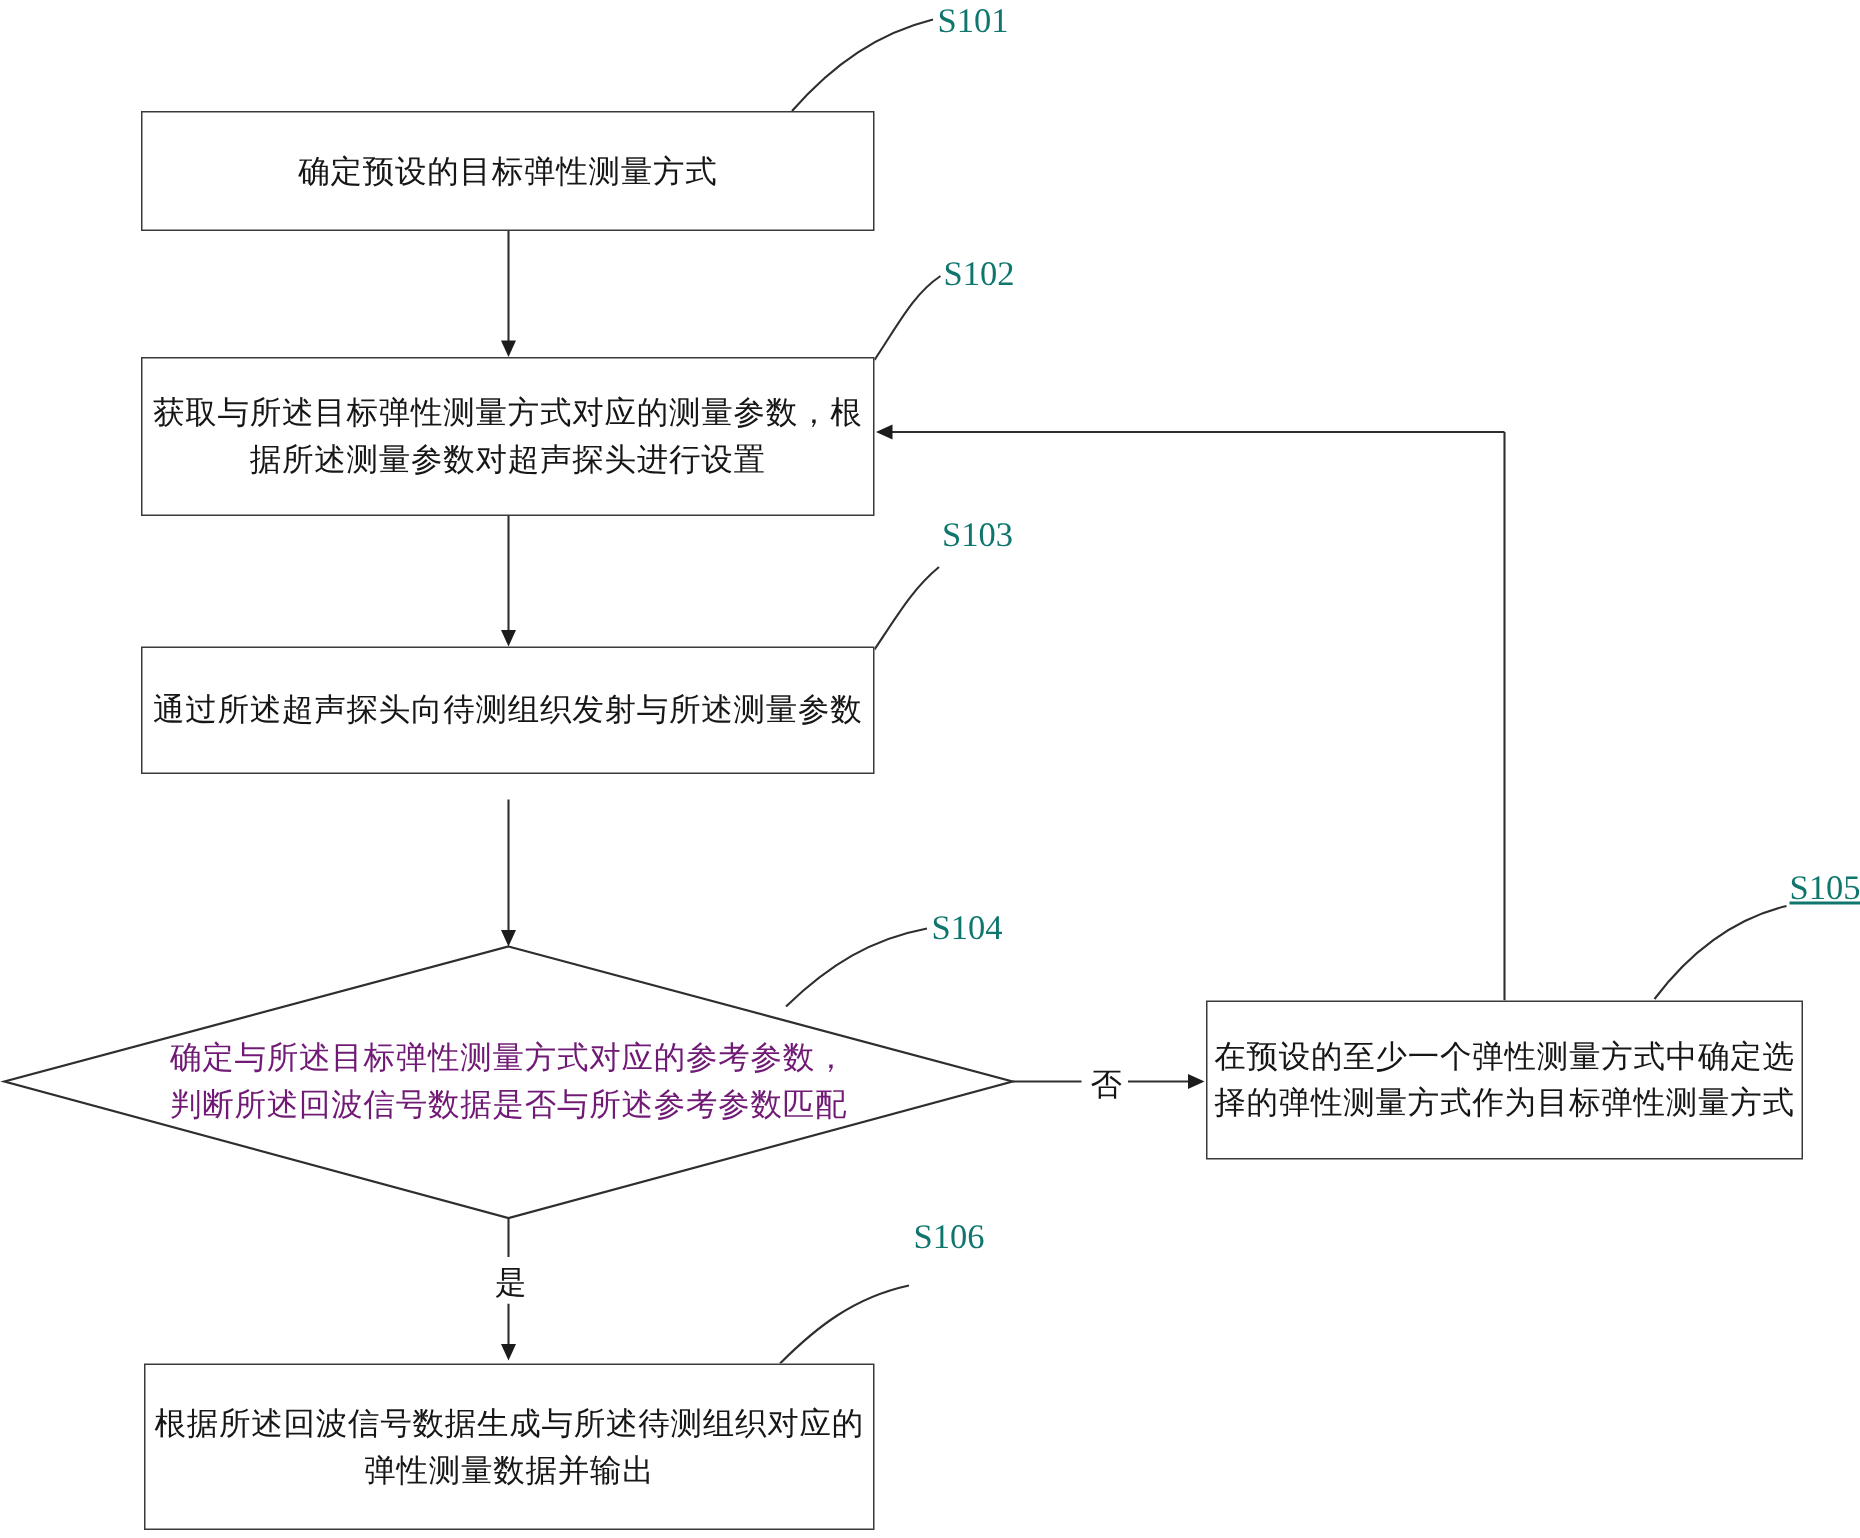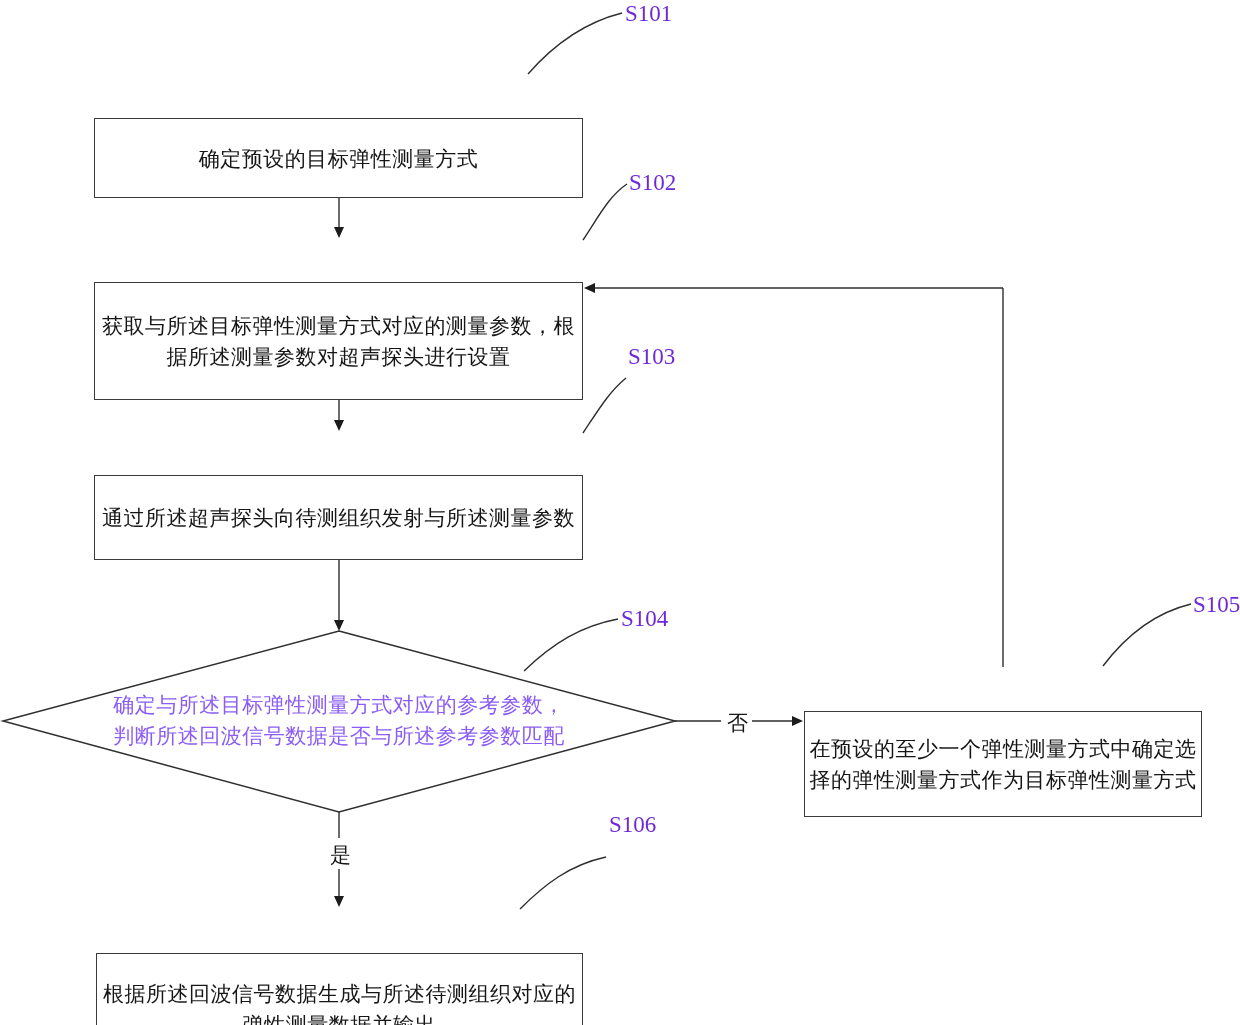--- a/index.html
+++ b/index.html
@@ -29,41 +29,39 @@
     background: #ffffff;
     display: flex;
     flex-direction: column;
     align-items: center;
     justify-content: center;
     text-align: center;
     font-size: 21px;
     line-height: 31px;
     letter-spacing: 0.5px;
     color: #161616;
-    margin-top: 44px;
   }
   .dtext {
     position: absolute;
     display: flex;
     flex-direction: column;
     align-items: center;
     justify-content: center;
     text-align: center;
     font-size: 21px;
     line-height: 31px;
     letter-spacing: 0.5px;
-    color: #8b5cf6;
+    color: #701a75;
     background: transparent;
-    font-family: Liberation Serif, serif;
   }
   .tag {
     position: absolute;
     font-family: "Liberation Serif", serif;
     font-size: 23px;
-    color: #6d28d9;
+    color: #0f766e;
     white-space: nowrap;
   }
   .branch {
     position: absolute;
     font-size: 21px;
     color: #161616;
     background: #ffffff;
     padding: 0 3px;
     white-space: nowrap;
   }
@@ -107,21 +105,21 @@
       <polygon points="339,907 334,896 344,896"></polygon>
       <polygon points="803,721 792,716 792,726"></polygon>
       <polygon points="584,288 595,283 595,293"></polygon>
     </g>
   </svg>
 
   <div class="pbox" style="left:94px; top:74px; width:489px; height:80px;">
     <span>确定预设的目标弹性测量方式</span>
   </div>
 
-  <div class="pbox" style="left:94px; top:238px; width:489px; height:118px;">
+  <div class="pbox" style="left:94px; top:238px; width:489px; height:106px;">
     <span>获取与所述目标弹性测量方式对应的测量参数，根</span>
     <span>据所述测量参数对超声探头进行设置</span>
   </div>
 
   <div class="pbox" style="left:94px; top:431px; width:489px; height:85px;">
     <span>通过所述超声探头向待测组织发射与所述测量参数</span>
   </div>
 
   <div class="dtext" style="left:39px; top:690px; width:600px; height:62px;">
     <span>确定与所述目标弹性测量方式对应的参考参数，</span>
@@ -135,19 +133,19 @@
 
   <div class="pbox" style="left:96px; top:909px; width:487px; height:111px;">
     <span>根据所述回波信号数据生成与所述待测组织对应的</span>
     <span>弹性测量数据并输出</span>
   </div>
 
   <div class="tag" style="left:625px; top:1px;">S101</div>
   <div class="tag" style="left:629px; top:170px;">S102</div>
   <div class="tag" style="left:628px; top:344px;">S103</div>
   <div class="tag" style="left:621px; top:606px;">S104</div>
-  <div class="tag" style="left:1193px; top:592px;">S105</div>
+  <div class="tag" style="left:1193px; top:579px;text-decoration:underline;">S105</div>
   <div class="tag" style="left:609px; top:812px;">S106</div>
 
   <div class="branch" style="left:724px; top:709px;">否</div>
   <div class="branch" style="left:327px; top:841px;">是</div>
 
 </div>
 
 </body></html>

